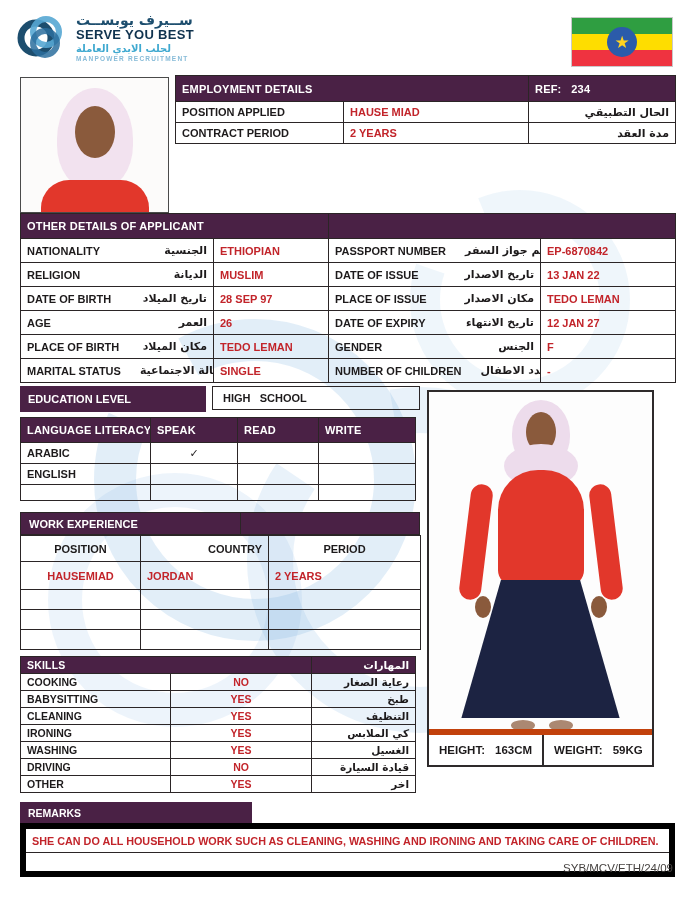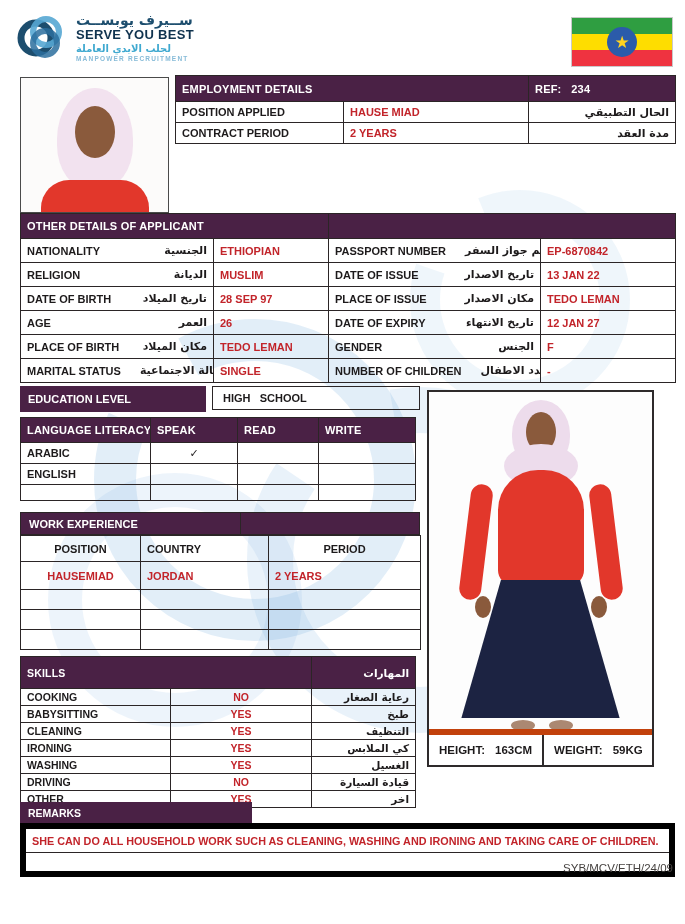--- a/index.html
+++ b/index.html
@@ -290,21 +290,21 @@
   </div>
   <table class="tbl" style="left:20px;top:535px;width:400px;">
     <colgroup>
         <col style="width:120px">
         <col style="width:128px">
         <col style="width:152px">
       </colgroup>
     <tbody>
         <tr style="height:26px">
       <td style="text-align:center">POSITION</td>
-      <td style="text-align:left">COUNTRY</td>
+      <td style="text-align:right">COUNTRY</td>
       <td style="text-align:center">PERIOD</td>
     </tr>
     <tr style="height:28px">
       <td class="val" style="text-align:center">HAUSEMIAD</td>
       <td class="val">JORDAN</td>
       <td class="val">2  YEARS</td>
     </tr>
     <tr style="height:20px">
       <td></td>
       <td></td>
@@ -323,21 +323,21 @@
   </tbody>
     </table>
 
   <table class="tbl" style="left:20px;top:656px;width:395px;">
     <colgroup>
         <col style="width:150px">
         <col style="width:141px">
         <col style="width:104px">
       </colgroup>
     <tbody>
-        <tr style="height:32px">
+        <tr style="height:17px">
       <td class="phdr" colspan="2" style="font-size:10.5px">SKILLS</td>
       <td class="phdr arcell ar" style="font-size:10.5px">المهارات</td>
     </tr>
     <tr style="height:17px">
       <td style="font-size:10.5px">COOKING</td>
       <td class="val" style="text-align:center;font-size:10.5px">NO</td>
       <td class="arcell ar" style="font-size:10.5px">رعاية الصغار</td>
     </tr>
     <tr style="height:17px">
       <td style="font-size:10.5px">BABYSITTING</td>

